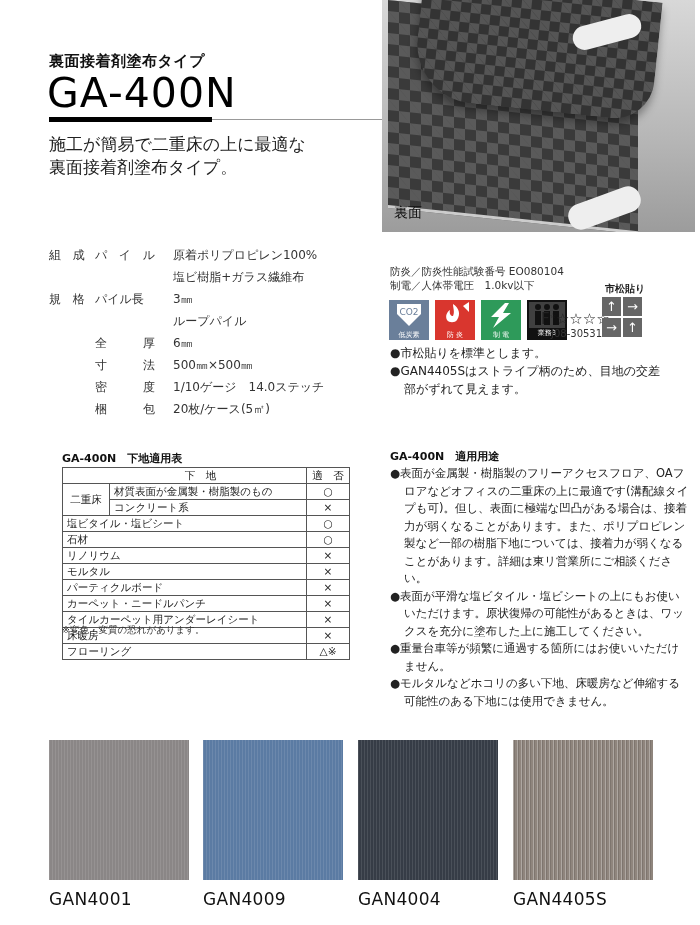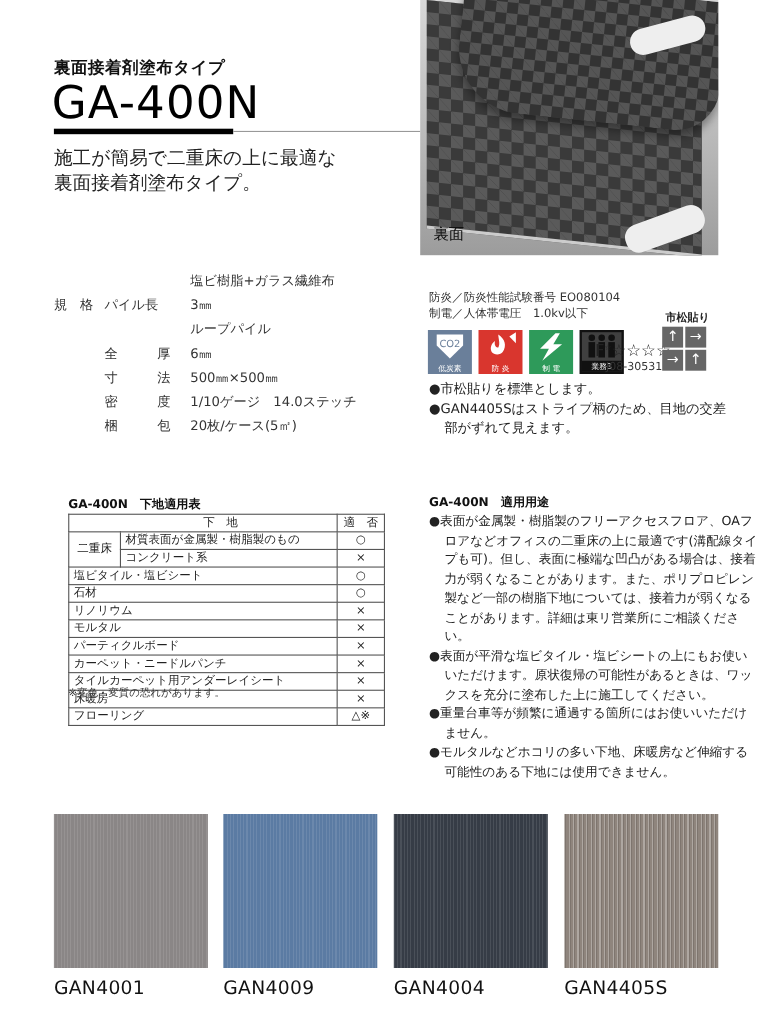--- a/index.html
+++ b/index.html
@@ -3,21 +3,21 @@
 <meta charset="utf-8">
 <style>
   html,body{margin:0;padding:0;background:#fff;}
   body{width:700px;height:925px;position:relative;overflow:hidden;font-family:"DejaVu Sans","Liberation Sans",sans-serif;color:#222;}
   .abs{position:absolute;}
   .subtitle{left:49px;top:52px;font-size:15px;font-weight:bold;color:#111;letter-spacing:0.5px;}
   .title{left:47px;top:70px;font-family:"DejaVu Sans",sans-serif;font-size:41px;line-height:46px;font-weight:normal;color:#000;letter-spacing:1px;}
   .title-bar{left:49px;top:117px;width:163px;height:5px;background:#000;}
   .title-line{left:212px;top:119px;width:170px;height:1px;background:#999;}
   .lead{left:49px;top:133px;font-size:17px;line-height:23px;color:#222;}
-  .photo{left:382px;top:0;width:271px;height:232px;overflow:hidden;background:linear-gradient(180deg,#d8d8d8,#b6b6b6 60%,#9c9c9c);}
+  .photo{left:382px;top:0;width:271px;height:232px;overflow:hidden;background:linear-gradient(180deg,#d8d8d8,#b6b6b6 60%,#9c9c9c);padding-left:42px;}
   .photo .mat{position:absolute;left:6px;top:0;width:250px;height:205px;transform:skewY(6deg);transform-origin:left top;
      background-color:#3a3a3a;
      background-image:
        linear-gradient(45deg,#5a5a5a 25%,transparent 25%,transparent 75%,#5a5a5a 75%),
        linear-gradient(45deg,#5a5a5a 25%,transparent 25%,transparent 75%,#5a5a5a 75%);
      background-size:22px 22px;background-position:0 0,11px 11px;border-bottom:3px solid #ccc;}
   .photo .fold{position:absolute;left:35px;top:-10px;width:240px;height:120px;border-radius:0 0 40px 60px;transform:rotate(6deg);
      background-color:#333;
      background-image:
        linear-gradient(45deg,#555 25%,transparent 25%,transparent 75%,#555 75%),
@@ -75,20 +75,29 @@
 <div class="abs photo">
   <div class="mat"></div>
   <div class="fold"></div>
   <div class="hand" style="left:190px;top:20px;width:70px;height:24px;transform:rotate(-15deg);"></div>
   <div class="hand" style="left:185px;top:195px;width:75px;height:26px;transform:rotate(-20deg);"></div>
   <div class="caption">裏面</div>
 </div>
 
 <div class="abs specs" style="width:320px;">
   <div class="spec-row">
+    <span class="spec-cat">組 成</span>
+    <span class="spec-label">
+        <span>パ</span>
+        <span>イ</span>
+        <span>ル</span>
+      </span>
+    <span class="spec-val">原着ポリプロピレン100%</span>
+  </div>
+  <div class="spec-row">
     <span class="spec-cat"></span>
     <span class="spec-val">塩ビ樹脂+ガラス繊維布</span>
   </div>
   <div class="spec-row">
     <span class="spec-cat">規 格</span>
     <span class="spec-label">パイル長</span>
     <span class="spec-val">3㎜</span>
   </div>
   <div class="spec-row">
     <span class="spec-cat"></span>

